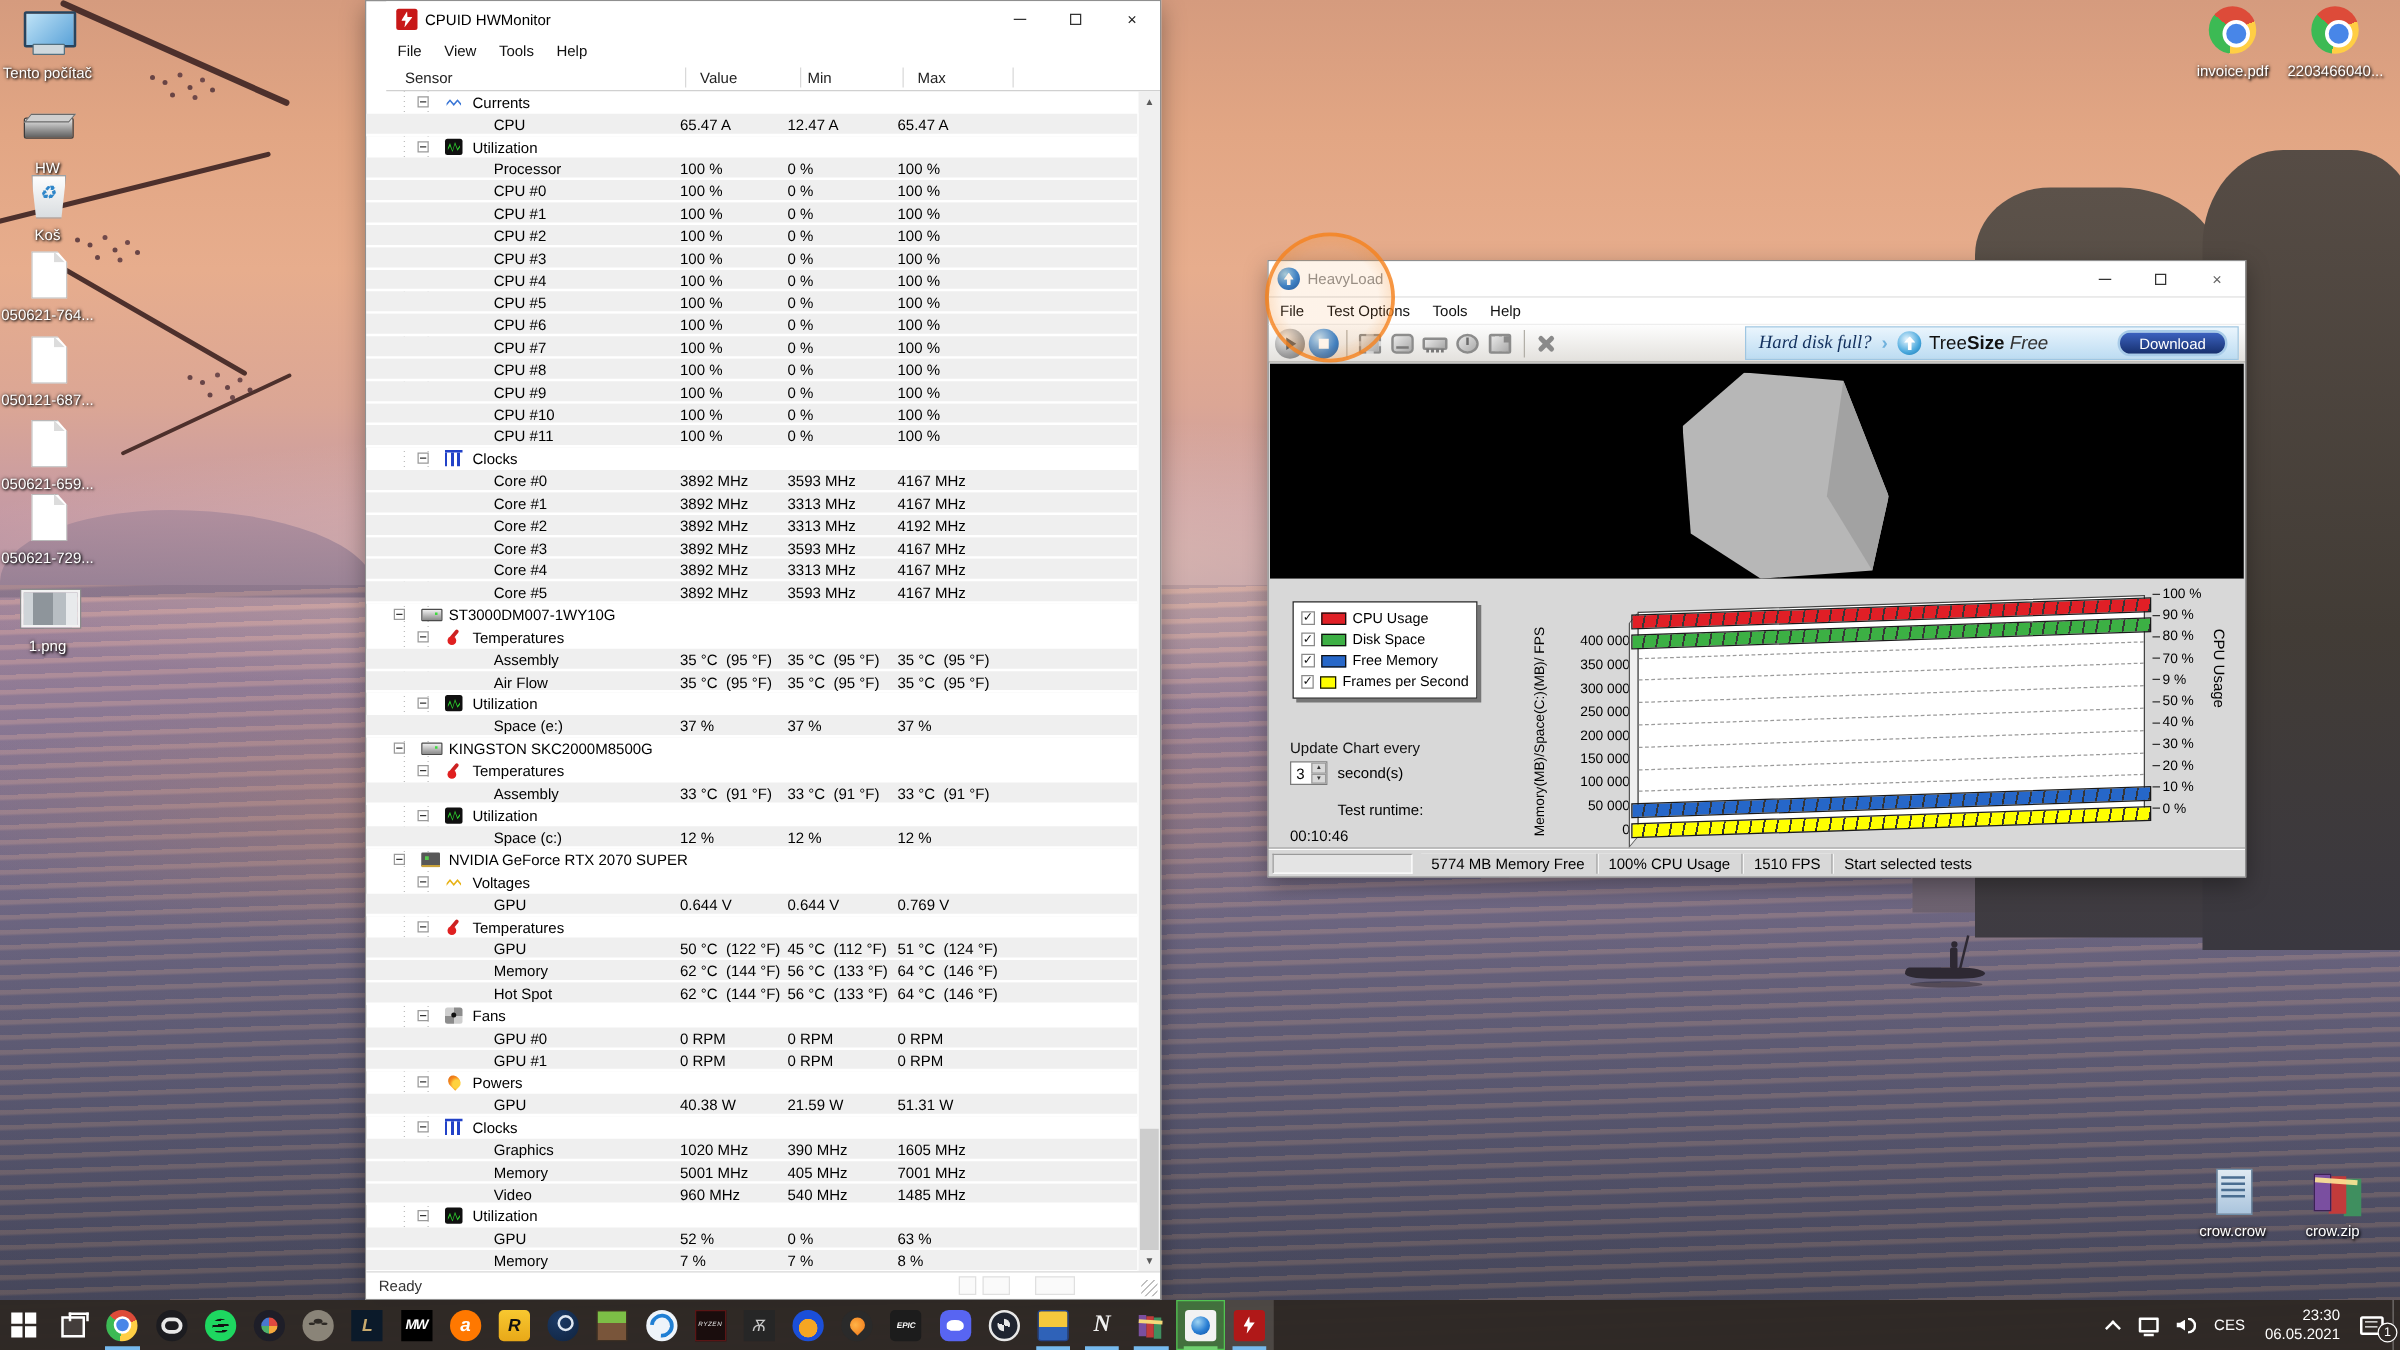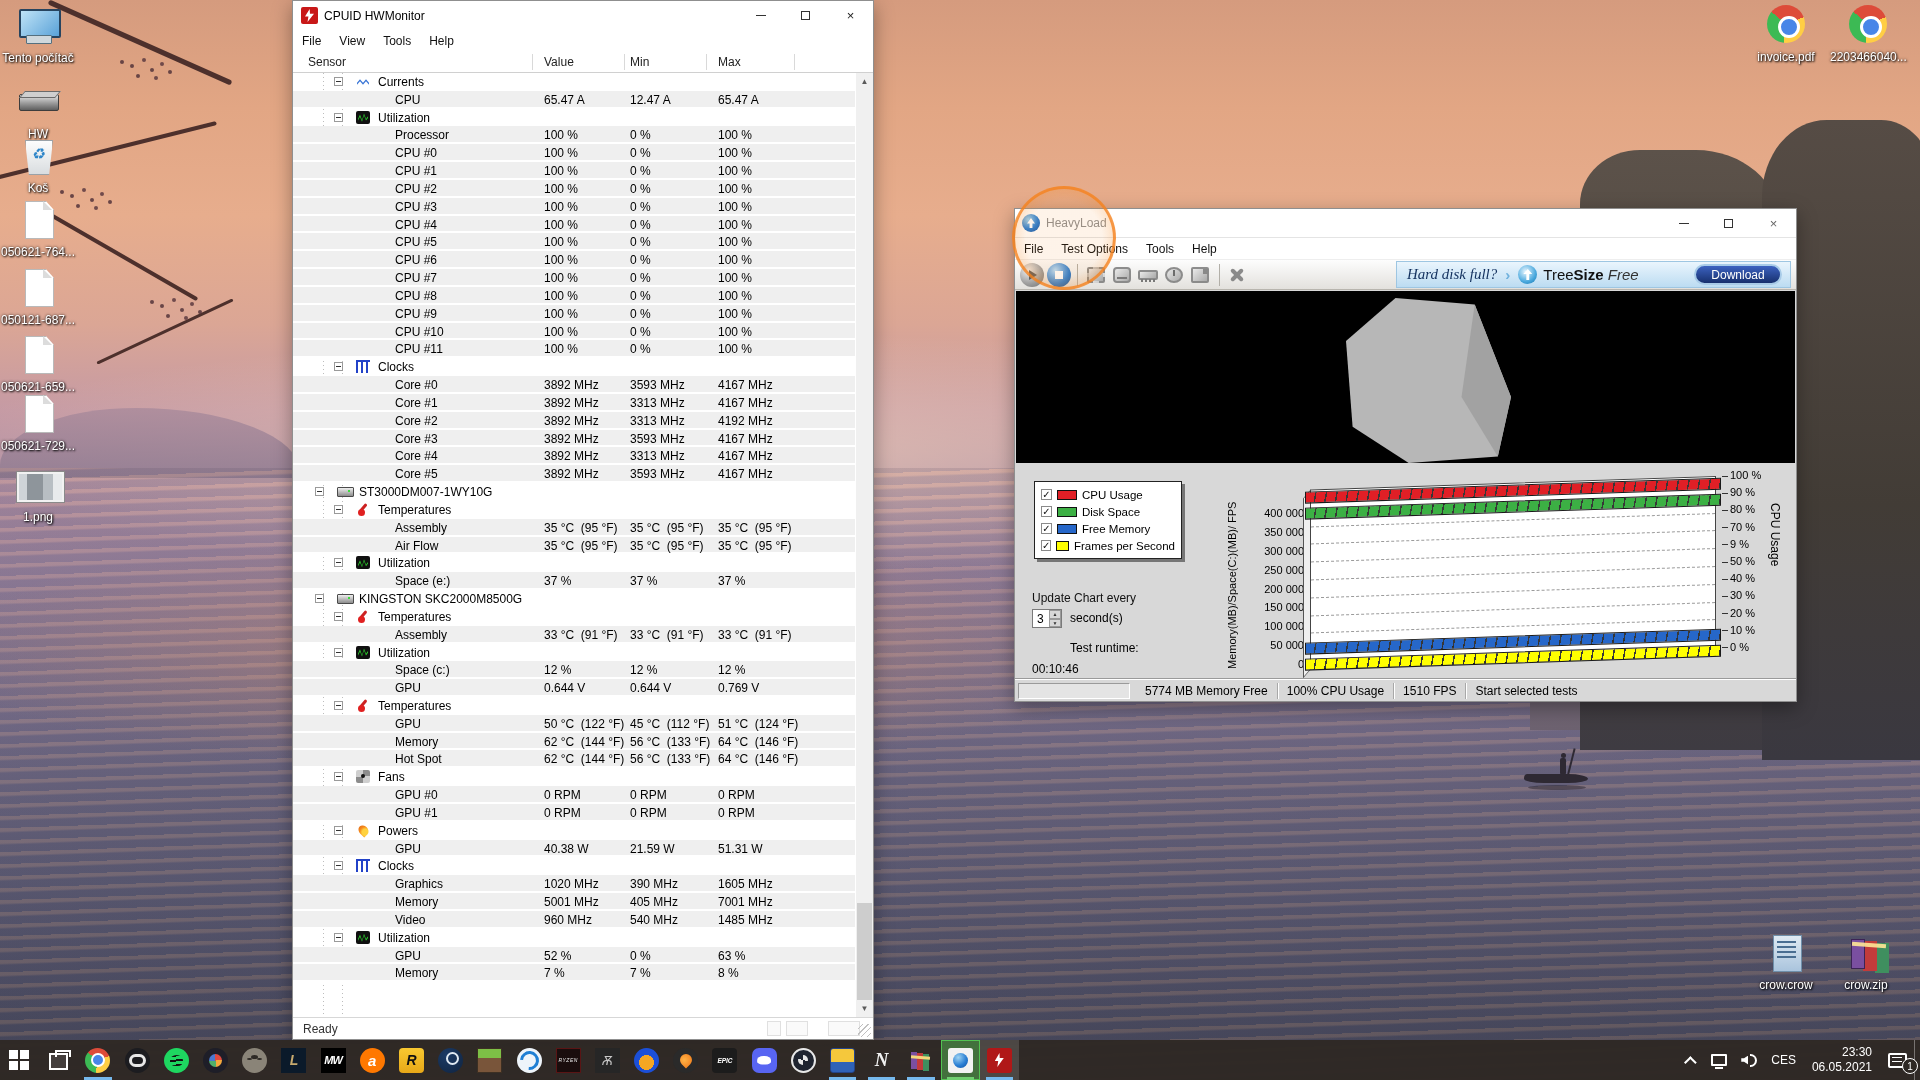--- a/index.html
+++ b/index.html
@@ -88,21 +88,21 @@
   .tbar .ttl { margin-left:6px; font-size:12px; }
   .wbtns { position:absolute; right:0; top:0; height:29px; display:flex;}
   .wbtn { width:45px; height:29px; display:flex; align-items:center; justify-content:center;
     font-size:13px; color:#222;}
   .wbtn .mini { width:10px; height:1px; background:#333;}
   .wbtn .maxi { width:9px; height:9px; border:1px solid #333;}
   .menubar { display:flex; height:22px; align-items:center; background:#fff; font-size:12px;}
   .menubar span { padding:2px 9px; color:#111;}
 
   
-  #hwm { left:292px; top:0; width:582px; height:1040px;}
+  #hwm { left:292px; top:0; width:637px; height:1040px;padding-left:16px;}
   #hwm-icon { width:17px; height:17px; margin-left:8px; background:#c81818; border-radius:2px; position:relative;}
   #hwm-icon::after { content:""; position:absolute; left:4px; top:2px; width:9px; height:13px; background:#fff;
     clip-path:polygon(52% 0,0 58%,38% 58%,28% 100%,100% 36%,55% 36%);}
   #hwm-head { position:relative; height:21px; border-bottom:1px solid #d0d0d0; font-size:12px; color:#222;}
   #hwm-head span { position:absolute; top:3px;}
   .hsep { position:absolute; top:2px; width:1px; height:16px; background:#d9d9d9;}
   #hwm-rows { position:absolute; left:0; top:72px; right:18px; bottom:22px; overflow:hidden;
     background-image:repeating-linear-gradient(to bottom,#bdbdbd 0 1px,transparent 1px 4px),
                      repeating-linear-gradient(to bottom,#bdbdbd 0 1px,transparent 1px 4px);
     background-size:1px 100%,1px 100%; background-position:30px 0,49px 0; background-repeat:no-repeat;}
@@ -604,20 +604,30 @@
           <span class="expand"></span>
           <span class="ticon i-util"></span>
           <span class="tlabel">Utilization</span>
         </div>
         <div class="hrow leaf">
           <span class="tlabel">Space (c:)</span>
           <span class="cv c1">12 %</span>
           <span class="cv c2">12 %</span>
           <span class="cv c3">12 %</span>
         </div>
+        <div class="hrow device">
+          <span class="expand"></span>
+          <span class="ticon i-gpucard"></span>
+          <span class="tlabel">NVIDIA GeForce RTX 2070 SUPER</span>
+        </div>
+        <div class="hrow group">
+          <span class="expand"></span>
+          <span class="ticon i-volt"></span>
+          <span class="tlabel">Voltages</span>
+        </div>
         <div class="hrow leaf">
           <span class="tlabel">GPU</span>
           <span class="cv c1">0.644 V</span>
           <span class="cv c2">0.644 V</span>
           <span class="cv c3">0.769 V</span>
         </div>
         <div class="hrow group">
           <span class="expand"></span>
           <span class="ticon i-temp"></span>
           <span class="tlabel">Temperatures</span>

